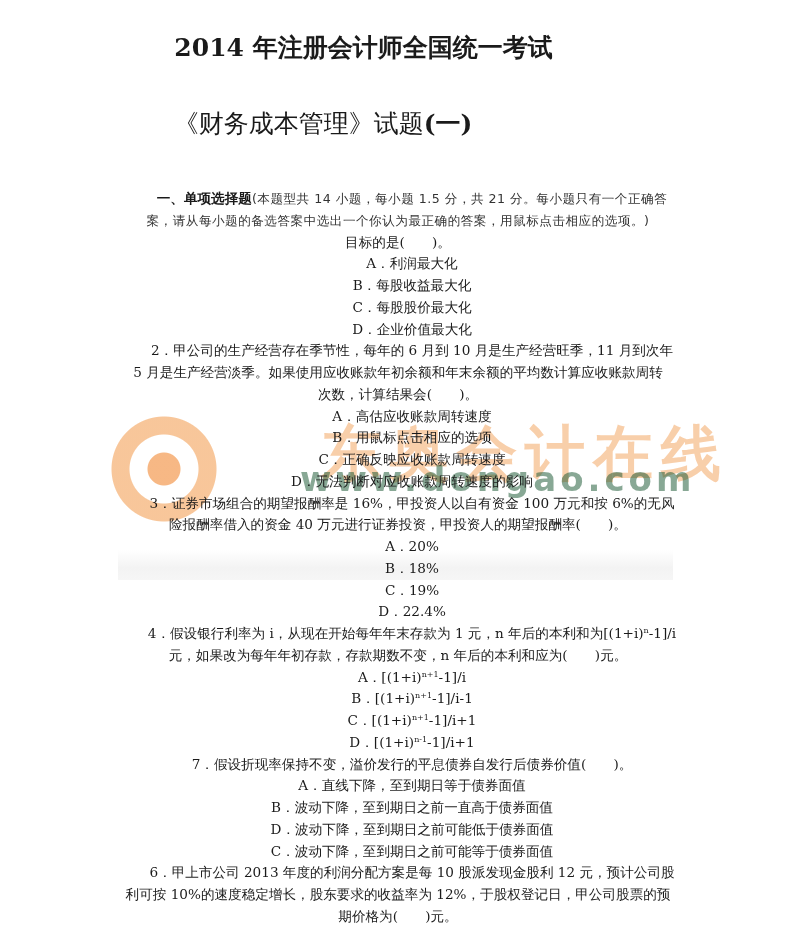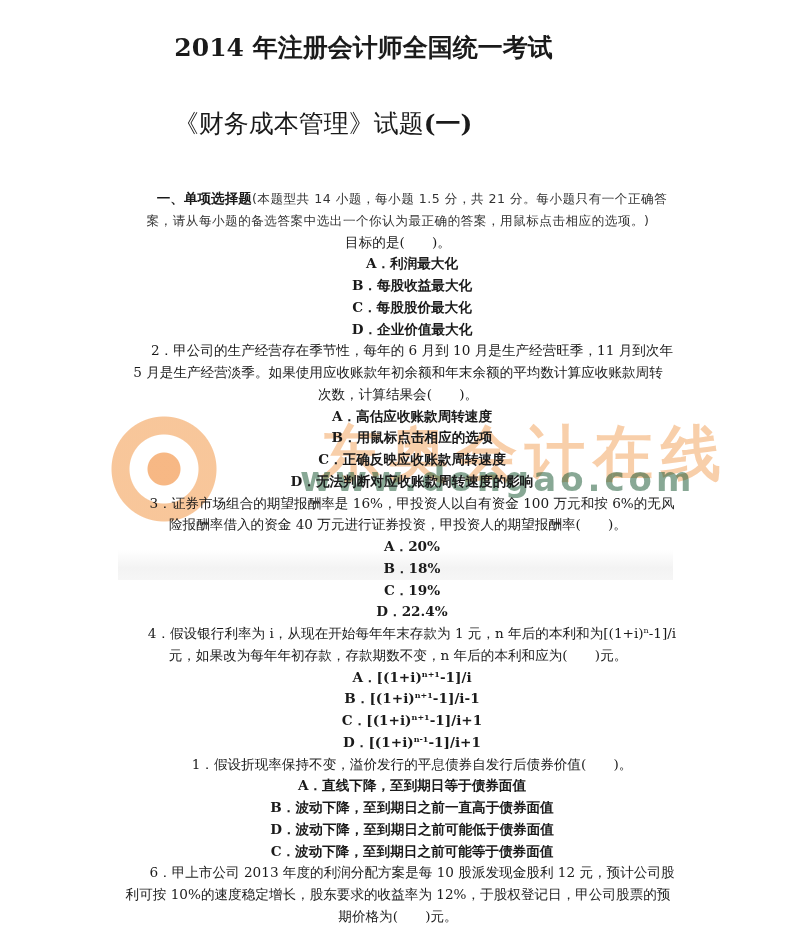--- a/index.html
+++ b/index.html
@@ -8,21 +8,21 @@
   .page { position: absolute; left: 0; top: 0; width: 791px; height: 929px; }
   .title1 { position: absolute; top: 30px; left: 0; width: 727px; text-align: center;
             font-size: 25px; font-weight: bold; letter-spacing: 0px; line-height: 36px; }
   .title2 { position: absolute; top: 106px; left: 0; width: 646px; text-align: center;
             font-size: 25px; font-weight: normal; line-height: 36px; }
   .title2 .paren { font-weight: bold; }
   .body { position: absolute; top: 188px; left: 118px; width: 560px;
           font-size: 13.6px; line-height: 21.75px; }
   .line { white-space: nowrap; height: 21.75px; text-align: center; }
   .indent { padding-left: 28px; }
-  .opt { padding-left: 28px; font-weight: bold; }
+  .opt { padding-left: 28px; }
   .section-head { font-weight: bold; }
   .section-note { font-family: "DejaVu Sans", sans-serif; font-size: 12.6px; color: #333; letter-spacing: 0.5px; }
   sup { font-size: 8px; line-height: 0; vertical-align: 5px; }
   .grey-band { position: absolute; left: 118px; top: 550px; width: 555px; height: 30px;
                background: linear-gradient(#ffffff, #f3f3f3 60%, #f6f6f6); }
   
   .wm-circle { position: absolute; left: 103px; top: 408px; width: 122px; height: 122px; border-radius: 50%;
                background: radial-gradient(circle at 50% 50%, #f6b077 0 16px, rgba(255,255,255,0) 17px 34px, #f7c08f 35px 52px, rgba(255,255,255,0) 53px); opacity: 0.9; }
   .wm-text { position: absolute; left: 310px; top: 418px; font-family: "DejaVu Sans", sans-serif;
              font-size: 60px; font-weight: bold; color: #f4a866; opacity: 0.55; letter-spacing: 8px; line-height: 70px; white-space: nowrap; margin-left: 11px; }
@@ -70,21 +70,21 @@
     <div class="line opt">C．19%</div>
     <div class="line opt">D．22.4%</div>
 
     <div class="line indent"><span>4．假设银行利率为 i，从现在开始每年年末存款为 1 元，n 年后的本利和为[(1+i)</span><sup>n</sup><span>-1]/i</span></div>
     <div class="line">元，如果改为每年年初存款，存款期数不变，n 年后的本利和应为(　　)元。</div>
     <div class="line opt"><span>A．[(1+i)</span><sup>n+1</sup><span>-1]/i</span></div>
     <div class="line opt"><span>B．[(1+i)</span><sup>n+1</sup><span>-1]/i-1</span></div>
     <div class="line opt"><span>C．[(1+i)</span><sup>n+1</sup><span>-1]/i+1</span></div>
     <div class="line opt"><span>D．[(1+i)</span><sup>n-1</sup><span>-1]/i+1</span></div>
 
-    <div class="line indent">1．假设折现率保持不变，溢价发行的平息债券自发行后债券价值(　　)。</div>
+    <div class="line indent">7．假设折现率保持不变，溢价发行的平息债券自发行后债券价值(　　)。</div>
     <div class="line opt">A．直线下降，至到期日等于债券面值</div>
     <div class="line opt">B．波动下降，至到期日之前一直高于债券面值</div>
     <div class="line opt">D．波动下降，至到期日之前可能低于债券面值</div>
     <div class="line opt">C．波动下降，至到期日之前可能等于债券面值</div>
 
     <div class="line indent">6．甲上市公司 2013 年度的利润分配方案是每 10 股派发现金股利 12 元，预计公司股</div>
     <div class="line">利可按 10%的速度稳定增长，股东要求的收益率为 12%，于股权登记日，甲公司股票的预</div>
     <div class="line">期价格为(　　)元。</div>
   </div>
 </div>

